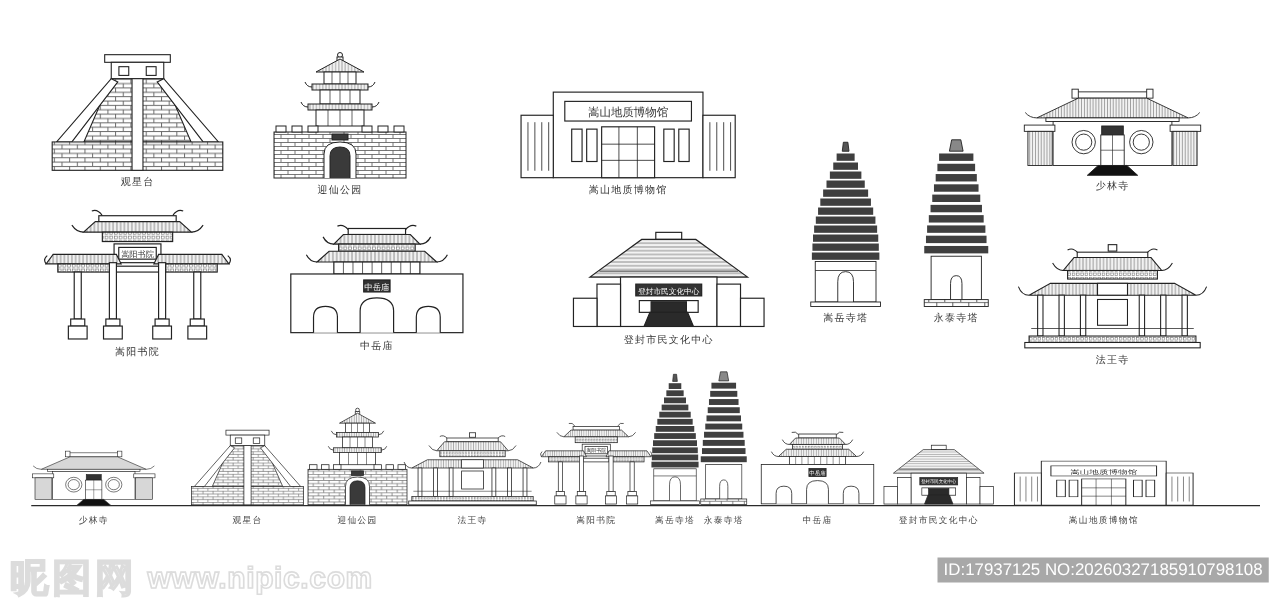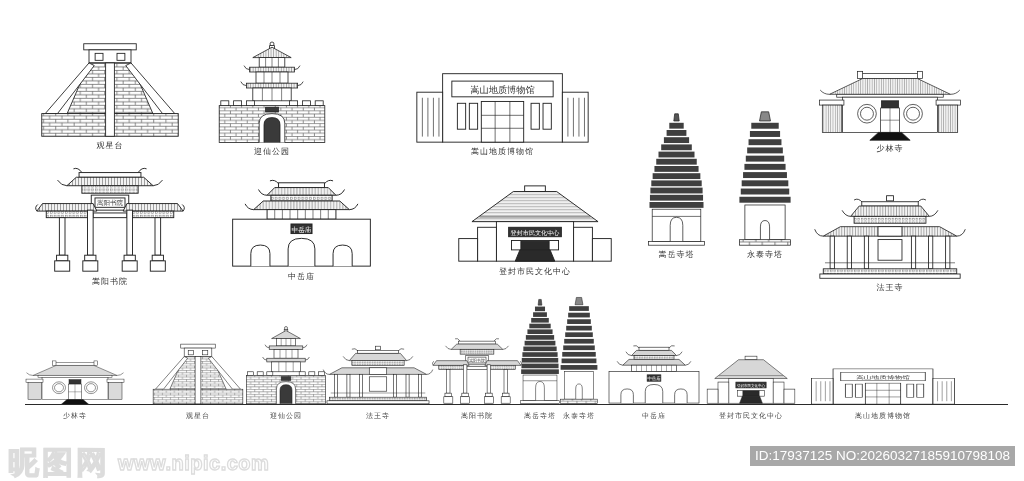--- a/index.html
+++ b/index.html
@@ -9,21 +9,21 @@
   .b{position:absolute;margin:0;padding:0;}
   .b svg.art{display:block;width:100%;height:100%;}
   .cap{position:absolute;top:100%;left:50%;transform:translateX(-50%);
        margin-top:2px;font-size:8px;color:#333;white-space:nowrap;letter-spacing:1px;}
   .sky .cap{margin-top:6px;font-size:7px;color:#444;}
   .ground{position:absolute;left:25px;top:404px;width:983px;height:0;border-top:1.5px solid #2a2a2a;}
   .watermark{position:absolute;left:8px;top:442px;display:flex;align-items:center;gap:8px;
              font-weight:bold;color:#fff;-webkit-text-stroke:1.3px #dcdcdc;
              text-shadow:0 0 1px #e3e3e3;}
   .wm-logo{font-size:31px;letter-spacing:3px;}
-  .wm-url{font-size:20px;letter-spacing:0.5px;}
+  .wm-url{font-size:24px;letter-spacing:0.5px;}
   .idbar{position:absolute;left:750px;top:446px;width:265px;height:20px;background:#a8a8a8;
          color:#fff;font-size:13.5px;line-height:20px;text-align:center;white-space:nowrap;}
   svg text{font-family:"Liberation Sans","DejaVu Sans",sans-serif;}
 </style>
 </head>
 <body>
 
 <div id="canvas">
 
   <svg class="defs-holder" aria-hidden="true">

